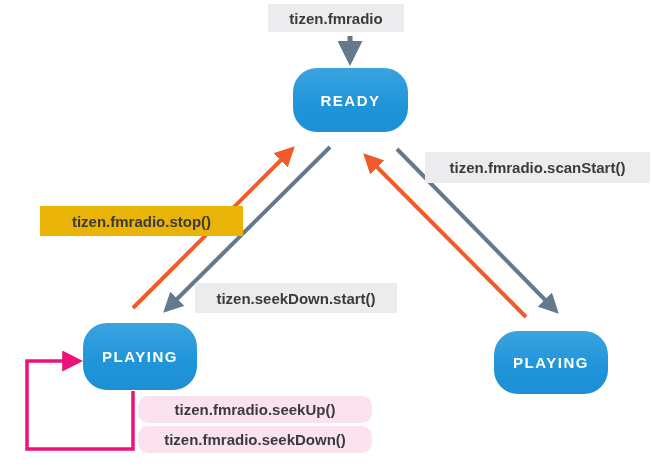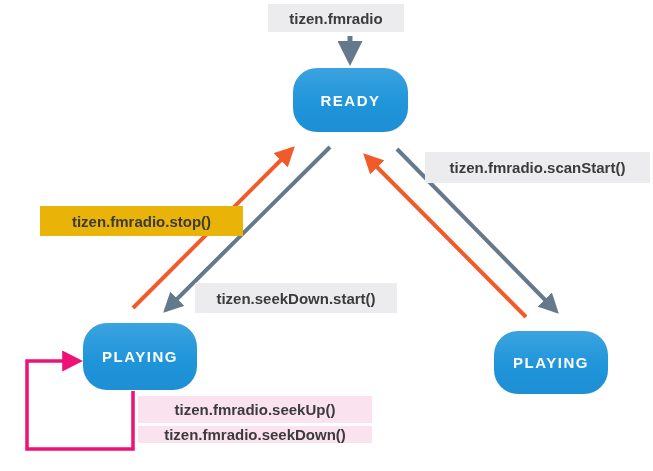--- a/index.html
+++ b/index.html
@@ -40,28 +40,28 @@
     display: flex;
     align-items: center;
     justify-content: center;
     font-weight: bold;
     font-size: 15px;
     color: #3b3b3c;
     white-space: nowrap;
   }
   .bg-gray  { background: #ececee; }
   .bg-peach { background: #eab308; margin-left: 28px; }
-  .bg-pink  { background: #fbe2ef; }
+  .bg-pink  { background: #fbe2ef; border-radius: 10px; }
   .lbl-init      { left: 268px; top: 4px;   width: 136px; height: 28px; }
   .lbl-stop      { left: 12px;  top: 206px; width: 203px; height: 30px; }
   .lbl-scanstart { left: 425px; top: 152px; width: 225px; height: 31px; }
   .lbl-scanstop  { left: 243px; top: 245px; width: 215px; height: 30px; }
   .lbl-start     { left: 195px; top: 283px; width: 202px; height: 30px; }
   .lbl-seekup    { left: 138px; top: 396px; width: 234px; height: 27px; }
-  .lbl-seekdown  { left: 138px; top: 426px; width: 234px; height: 17px; }
+  .lbl-seekdown  { left: 138px; top: 426px; width: 234px; height: 27px; }
 </style>
 </head>
 <body>
 
 <div class="canvas">
 
   <svg class="arrow-layer" viewBox="0 0 653 471" xmlns="http://www.w3.org/2000/svg">
     <defs>
       <marker id="head-gray" viewBox="0 0 10 10" refX="8" refY="5" markerWidth="5" markerHeight="5" orient="auto" markerUnits="strokeWidth">
         <path d="M0,0 L10,5 L0,10 Z" fill="#64798b"></path>

